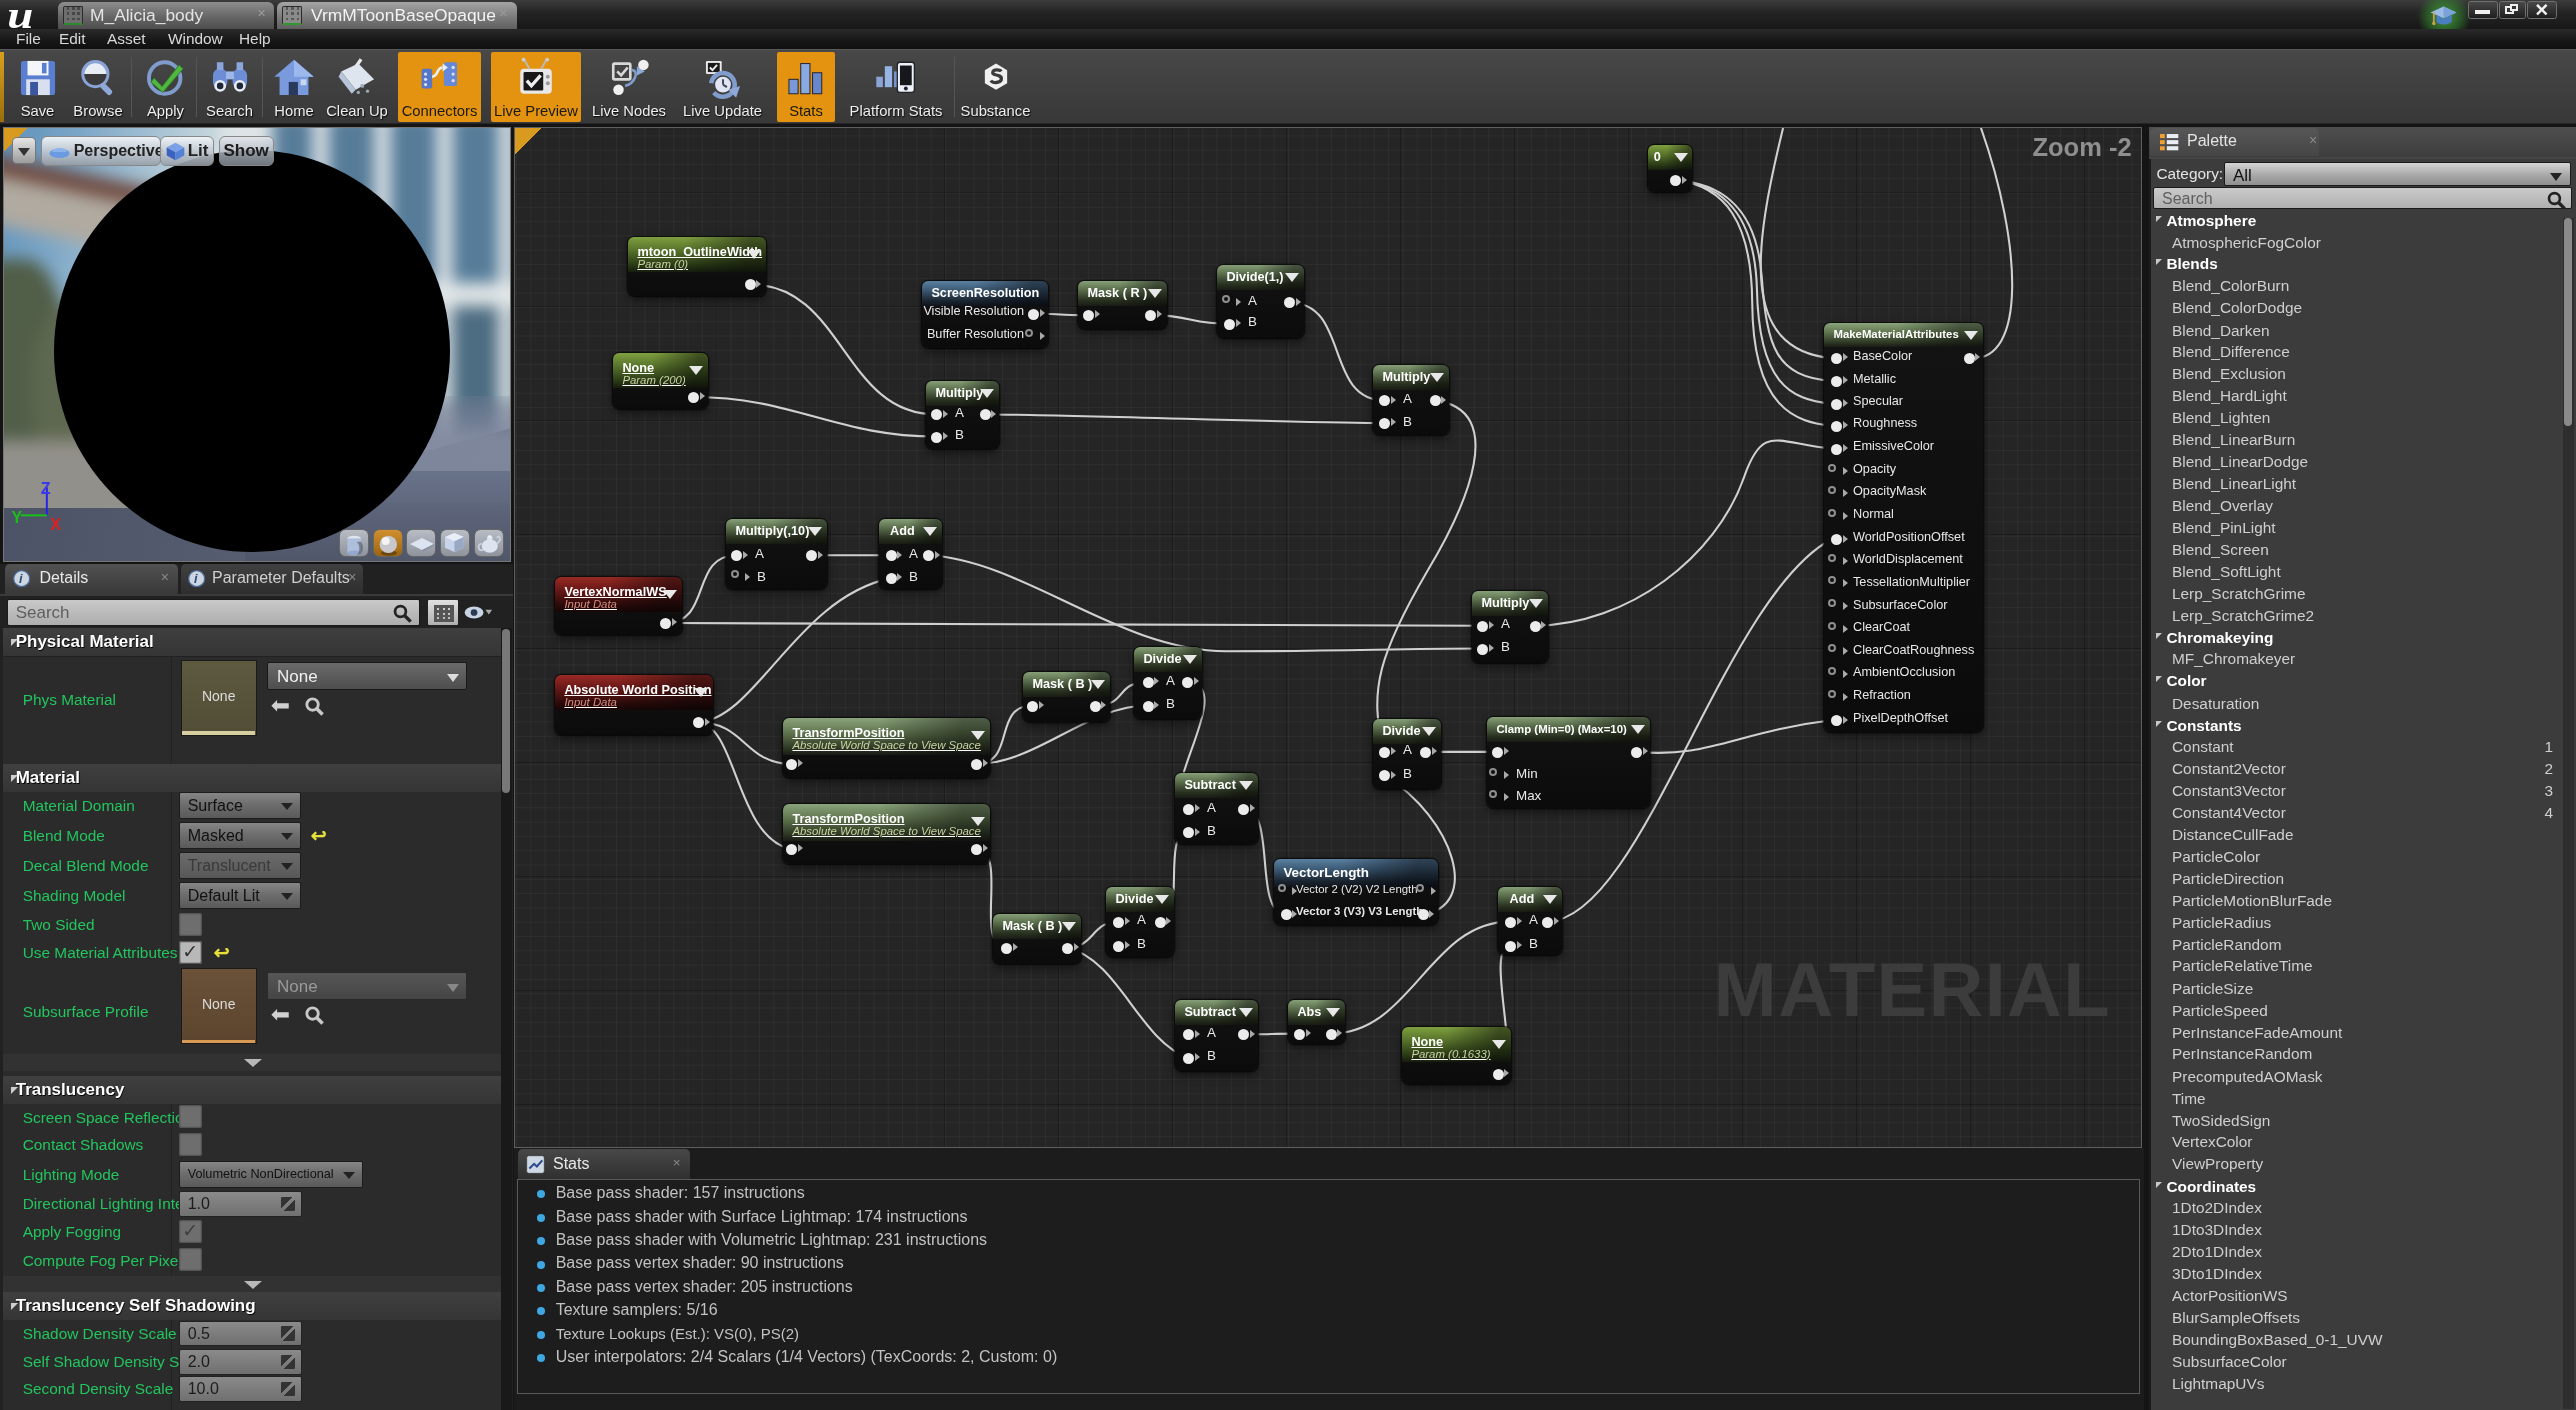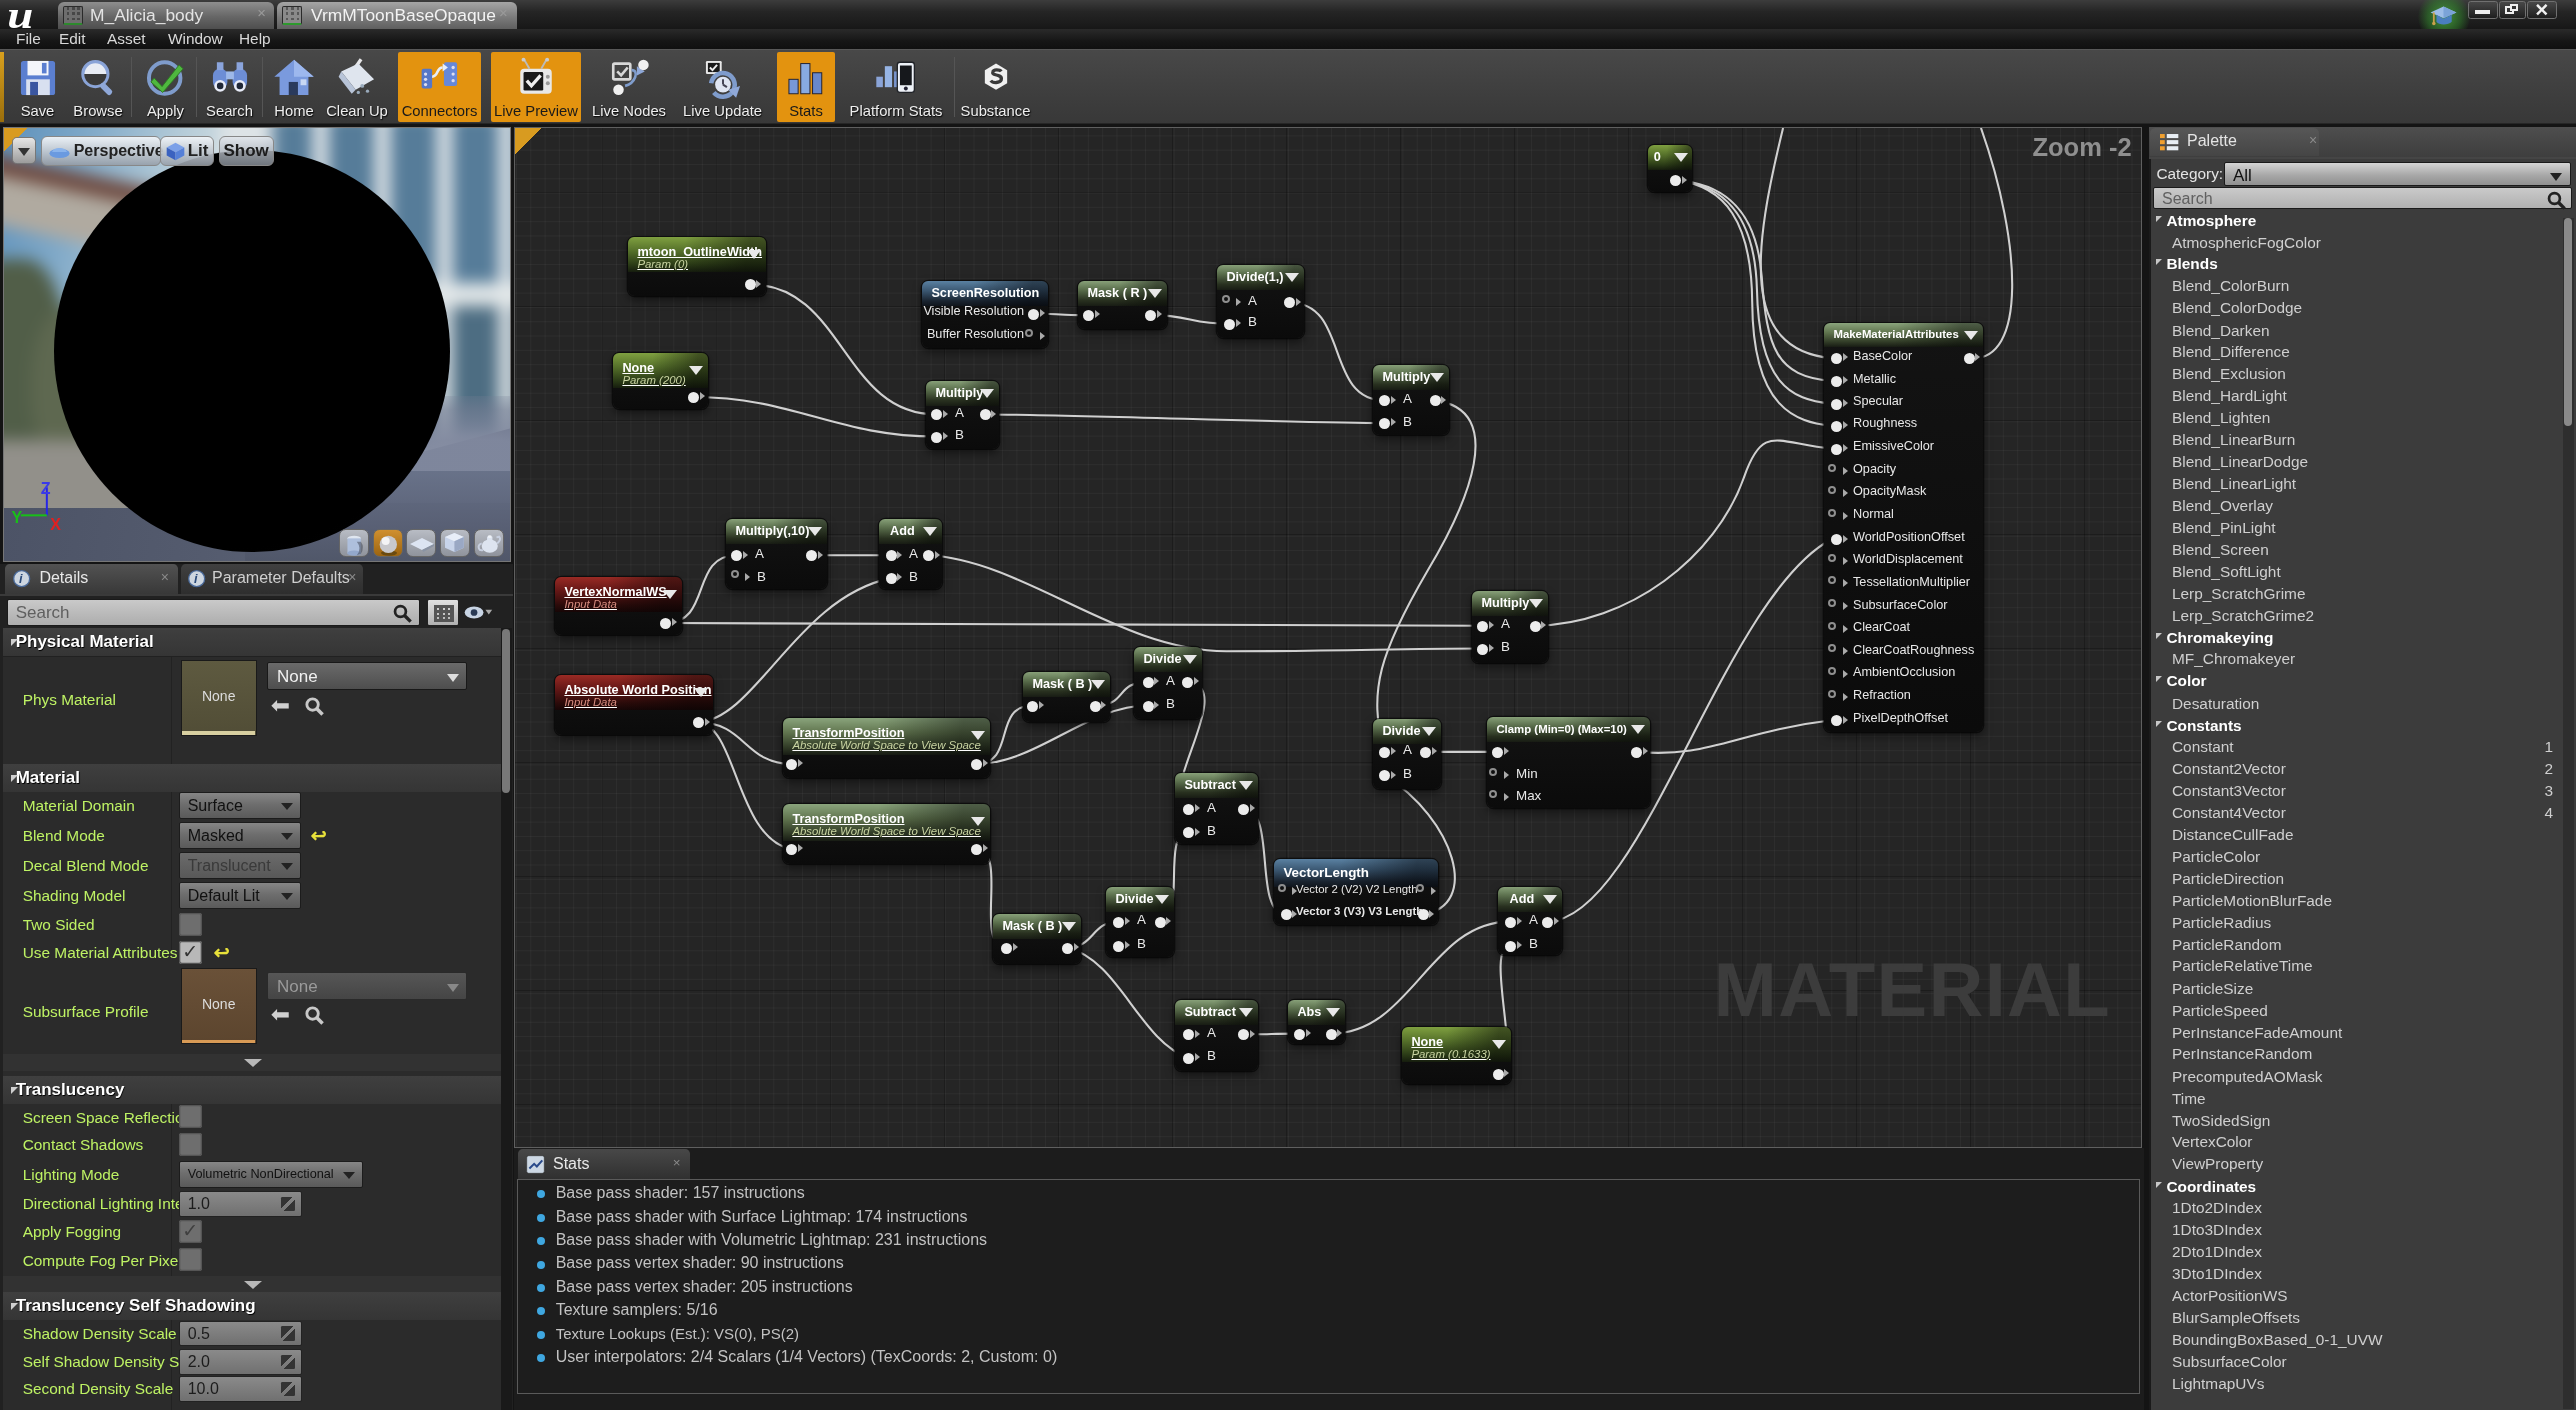--- a/index.html
+++ b/index.html
@@ -71,21 +71,21 @@
 .plbl { position:absolute; color:#e8e8e8; font-size:13.4px; white-space:nowrap; }
 
 
 .dtab { position:absolute; top:0; height:29.5px; background:linear-gradient(#4a4a4a,#333333); border-radius:4.7px 4.7px 0 0;
   color:#e8e8e8; font-size:16px; }
 .sect { position:absolute; left:2.7px; width:500px; height:28px; background:linear-gradient(#3f3f3f,#353535);
   color:#fff; font-weight:bold; font-size:17px; line-height:28px; padding-left:13px; text-shadow:0.7px 0.7px 0.7px #000;}
 .sect:before { content:""; position:absolute; left:8px; top:10.7px; width:0; height:0;
   border-top:7.4px solid #cfcfcf; border-right:7.4px solid transparent; }
 .drow { position:absolute; left:2.7px; width:500px; background:#2b2b2b; }
-.dlbl { position:absolute; left:20px; color:#bef264; font-size:15.4px; max-width:161px; overflow:hidden; white-space:nowrap; }
+.dlbl { position:absolute; left:20px; color:#22c55e; font-size:15.4px; max-width:161px; overflow:hidden; white-space:nowrap; }
 .combo { position:absolute; height:27px; background:linear-gradient(#868686,#6e6e6e 45%,#5a5a5a);
   border:0.7px solid #1c1c1c; border-radius:2px; color:#111; font-size:16px; line-height:25.5px; padding-left:8px; }
 .combo .ar { position:absolute; right:6.7px; top:10px; width:0; height:0; border-left:6px solid transparent;
   border-right:6px solid transparent; border-top:7.4px solid #222; }
 .combo.dis { background:linear-gradient(#6b6b6b,#585858); color:#3a3a3a; }
 .numf { position:absolute; height:25.5px; padding-right:27px; overflow:hidden; background:linear-gradient(#8a8a8a,#707070); border:0.7px solid #222;
   border-radius:2px; color:#1c1c1c; font-size:16px; line-height:24px; padding-left:8px; }
 .chk { position:absolute; width:23px; height:23px; background:#6e6e6e; border-radius:2.7px; box-shadow:inset 0 0 0 1.3px #555; }
 .reset { position:absolute; color:#e8e13a; font-size:19px; font-weight:bold; }
 

